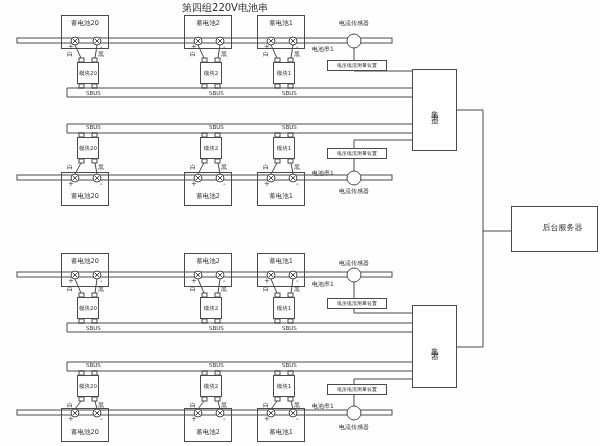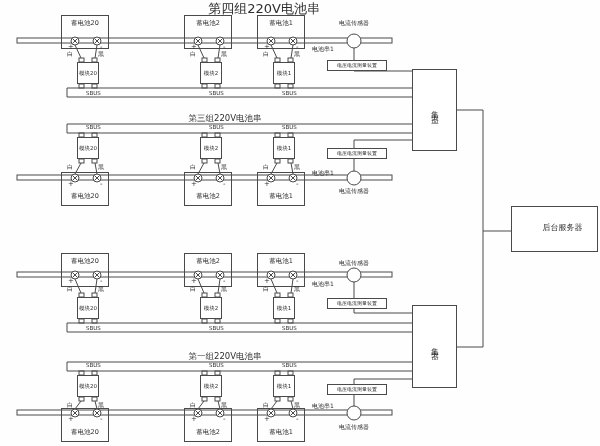--- a/index.html
+++ b/index.html
@@ -204,21 +204,21 @@
     <div class="vtext" style="width:100%;height:100%;font-size:7.5px;">集中器二</div>
   </div>
 
   <div class="box" style="left:412px;top:305px;width:45px;height:83px;">
     <div class="vtext" style="width:100%;height:100%;font-size:7.5px;">集中器一</div>
   </div>
 
   <div class="box" style="left:511px;top:206px;width:87px;height:46px;">
     <div class="lbl ctr" style="left:8px;top:17px;width:100%;font-size:8px;">后台服务器</div>
   </div>
-<div class="lbl ctr" style="left: 130px; top: 2px; font-size: 13px; width: 190px; text-align: right;">第四组220V电池串</div>
+<div class="lbl ctr" style="left: 130px; top: 2px; font-size: 10px; width: 190px;">第四组220V电池串</div>
     <div class="box clear" style="left: 61px; top: 15px; width: 48px; height: 34px;"></div>
     <div class="lbl ctr" style="left: 61px; top: 20px; font-size: 6.5px; width: 48px;">蓄电池20</div>
     <div class="lbl" style="left: 68px; top: 44px; font-size: 7px;">+</div>
     <div class="lbl" style="left: 100px; top: 44px; font-size: 7px;">-</div>
     <div class="box" style="left: 77px; top: 62px; width: 22px; height: 22px;"></div>
     <div class="lbl ctr" style="left: 77px; top: 70px; font-size: 5.5px; width: 22px;">模块20</div>
     <div class="lbl" style="left: 67px; top: 51px; font-size: 6px;">白</div>
     <div class="lbl" style="left: 98px; top: 51px; font-size: 6px;">黑</div>
     <div class="lbl" style="left: 86px; top: 90px; font-size: 5.5px;">SBUS</div>
     <div class="box clear" style="left: 184px; top: 15px; width: 48px; height: 34px;"></div>
@@ -236,21 +236,20 @@
     <div class="lbl" style="left: 296px; top: 44px; font-size: 7px;">-</div>
     <div class="box" style="left: 273px; top: 62px; width: 22px; height: 22px;"></div>
     <div class="lbl ctr" style="left: 273px; top: 70px; font-size: 5.5px; width: 22px;">模块1</div>
     <div class="lbl" style="left: 263px; top: 51px; font-size: 6px;">白</div>
     <div class="lbl" style="left: 294px; top: 51px; font-size: 6px;">黑</div>
     <div class="lbl" style="left: 282px; top: 90px; font-size: 5.5px;">SBUS</div>
     <div class="lbl" style="left: 312px; top: 46px; font-size: 6px;">电池串1</div>
     <div class="lbl" style="left: 339px; top: 20px; font-size: 6px;">电流传感器</div>
     <div class="box" style="left: 327px; top: 60px; width: 60px; height: 11px;"></div>
     <div class="lbl ctr" style="left: 327px; top: 62.5px; font-size: 5px; width: 60px;">电压电流测量装置</div>
-    <div class="lbl ctr" style="left: 130px; top: 114px; font-size: 8.5px; width: 190px;">第三组220V电池串</div>
     <div class="box clear" style="left: 61px; top: 172px; width: 48px; height: 34px;"></div>
     <div class="lbl ctr" style="left: 61px; top: 193px; font-size: 6.5px; width: 48px;">蓄电池20</div>
     <div class="lbl" style="left: 68px; top: 181px; font-size: 7px;">+</div>
     <div class="lbl" style="left: 100px; top: 181px; font-size: 7px;">-</div>
     <div class="box" style="left: 77px; top: 137px; width: 22px; height: 22px;"></div>
     <div class="lbl ctr" style="left: 77px; top: 145px; font-size: 5.5px; width: 22px;">模块20</div>
     <div class="lbl" style="left: 67px; top: 164px; font-size: 6px;">白</div>
     <div class="lbl" style="left: 98px; top: 164px; font-size: 6px;">黑</div>
     <div class="lbl" style="left: 86px; top: 124px; font-size: 5.5px;">SBUS</div>
     <div class="box clear" style="left: 184px; top: 172px; width: 48px; height: 34px;"></div>
@@ -299,21 +298,20 @@
     <div class="lbl" style="left: 296px; top: 278px; font-size: 7px;">-</div>
     <div class="box" style="left: 273px; top: 297px; width: 22px; height: 22px;"></div>
     <div class="lbl ctr" style="left: 273px; top: 305px; font-size: 5.5px; width: 22px;">模块1</div>
     <div class="lbl" style="left: 263px; top: 286px; font-size: 6px;">白</div>
     <div class="lbl" style="left: 294px; top: 286px; font-size: 6px;">黑</div>
     <div class="lbl" style="left: 282px; top: 325px; font-size: 5.5px;">SBUS</div>
     <div class="lbl" style="left: 312px; top: 281px; font-size: 6px;">电池串1</div>
     <div class="lbl" style="left: 339px; top: 260px; font-size: 6px;">电流传感器</div>
     <div class="box" style="left: 327px; top: 298px; width: 60px; height: 11px;"></div>
     <div class="lbl ctr" style="left: 327px; top: 300.5px; font-size: 5px; width: 60px;">电压电流测量装置</div>
-    <div class="lbl ctr" style="left: 130px; top: 352px; font-size: 8.5px; width: 190px;">第一组220V电池串</div>
     <div class="box clear" style="left: 61px; top: 408px; width: 48px; height: 34px;"></div>
     <div class="lbl ctr" style="left: 61px; top: 429px; font-size: 6.5px; width: 48px;">蓄电池20</div>
     <div class="lbl" style="left: 68px; top: 416px; font-size: 7px;">+</div>
     <div class="lbl" style="left: 100px; top: 416px; font-size: 7px;">-</div>
     <div class="box" style="left: 77px; top: 375px; width: 22px; height: 22px;"></div>
     <div class="lbl ctr" style="left: 77px; top: 383px; font-size: 5.5px; width: 22px;">模块20</div>
     <div class="lbl" style="left: 67px; top: 402px; font-size: 6px;">白</div>
     <div class="lbl" style="left: 98px; top: 402px; font-size: 6px;">黑</div>
     <div class="lbl" style="left: 86px; top: 362px; font-size: 5.5px;">SBUS</div>
     <div class="box clear" style="left: 184px; top: 408px; width: 48px; height: 34px;"></div>

